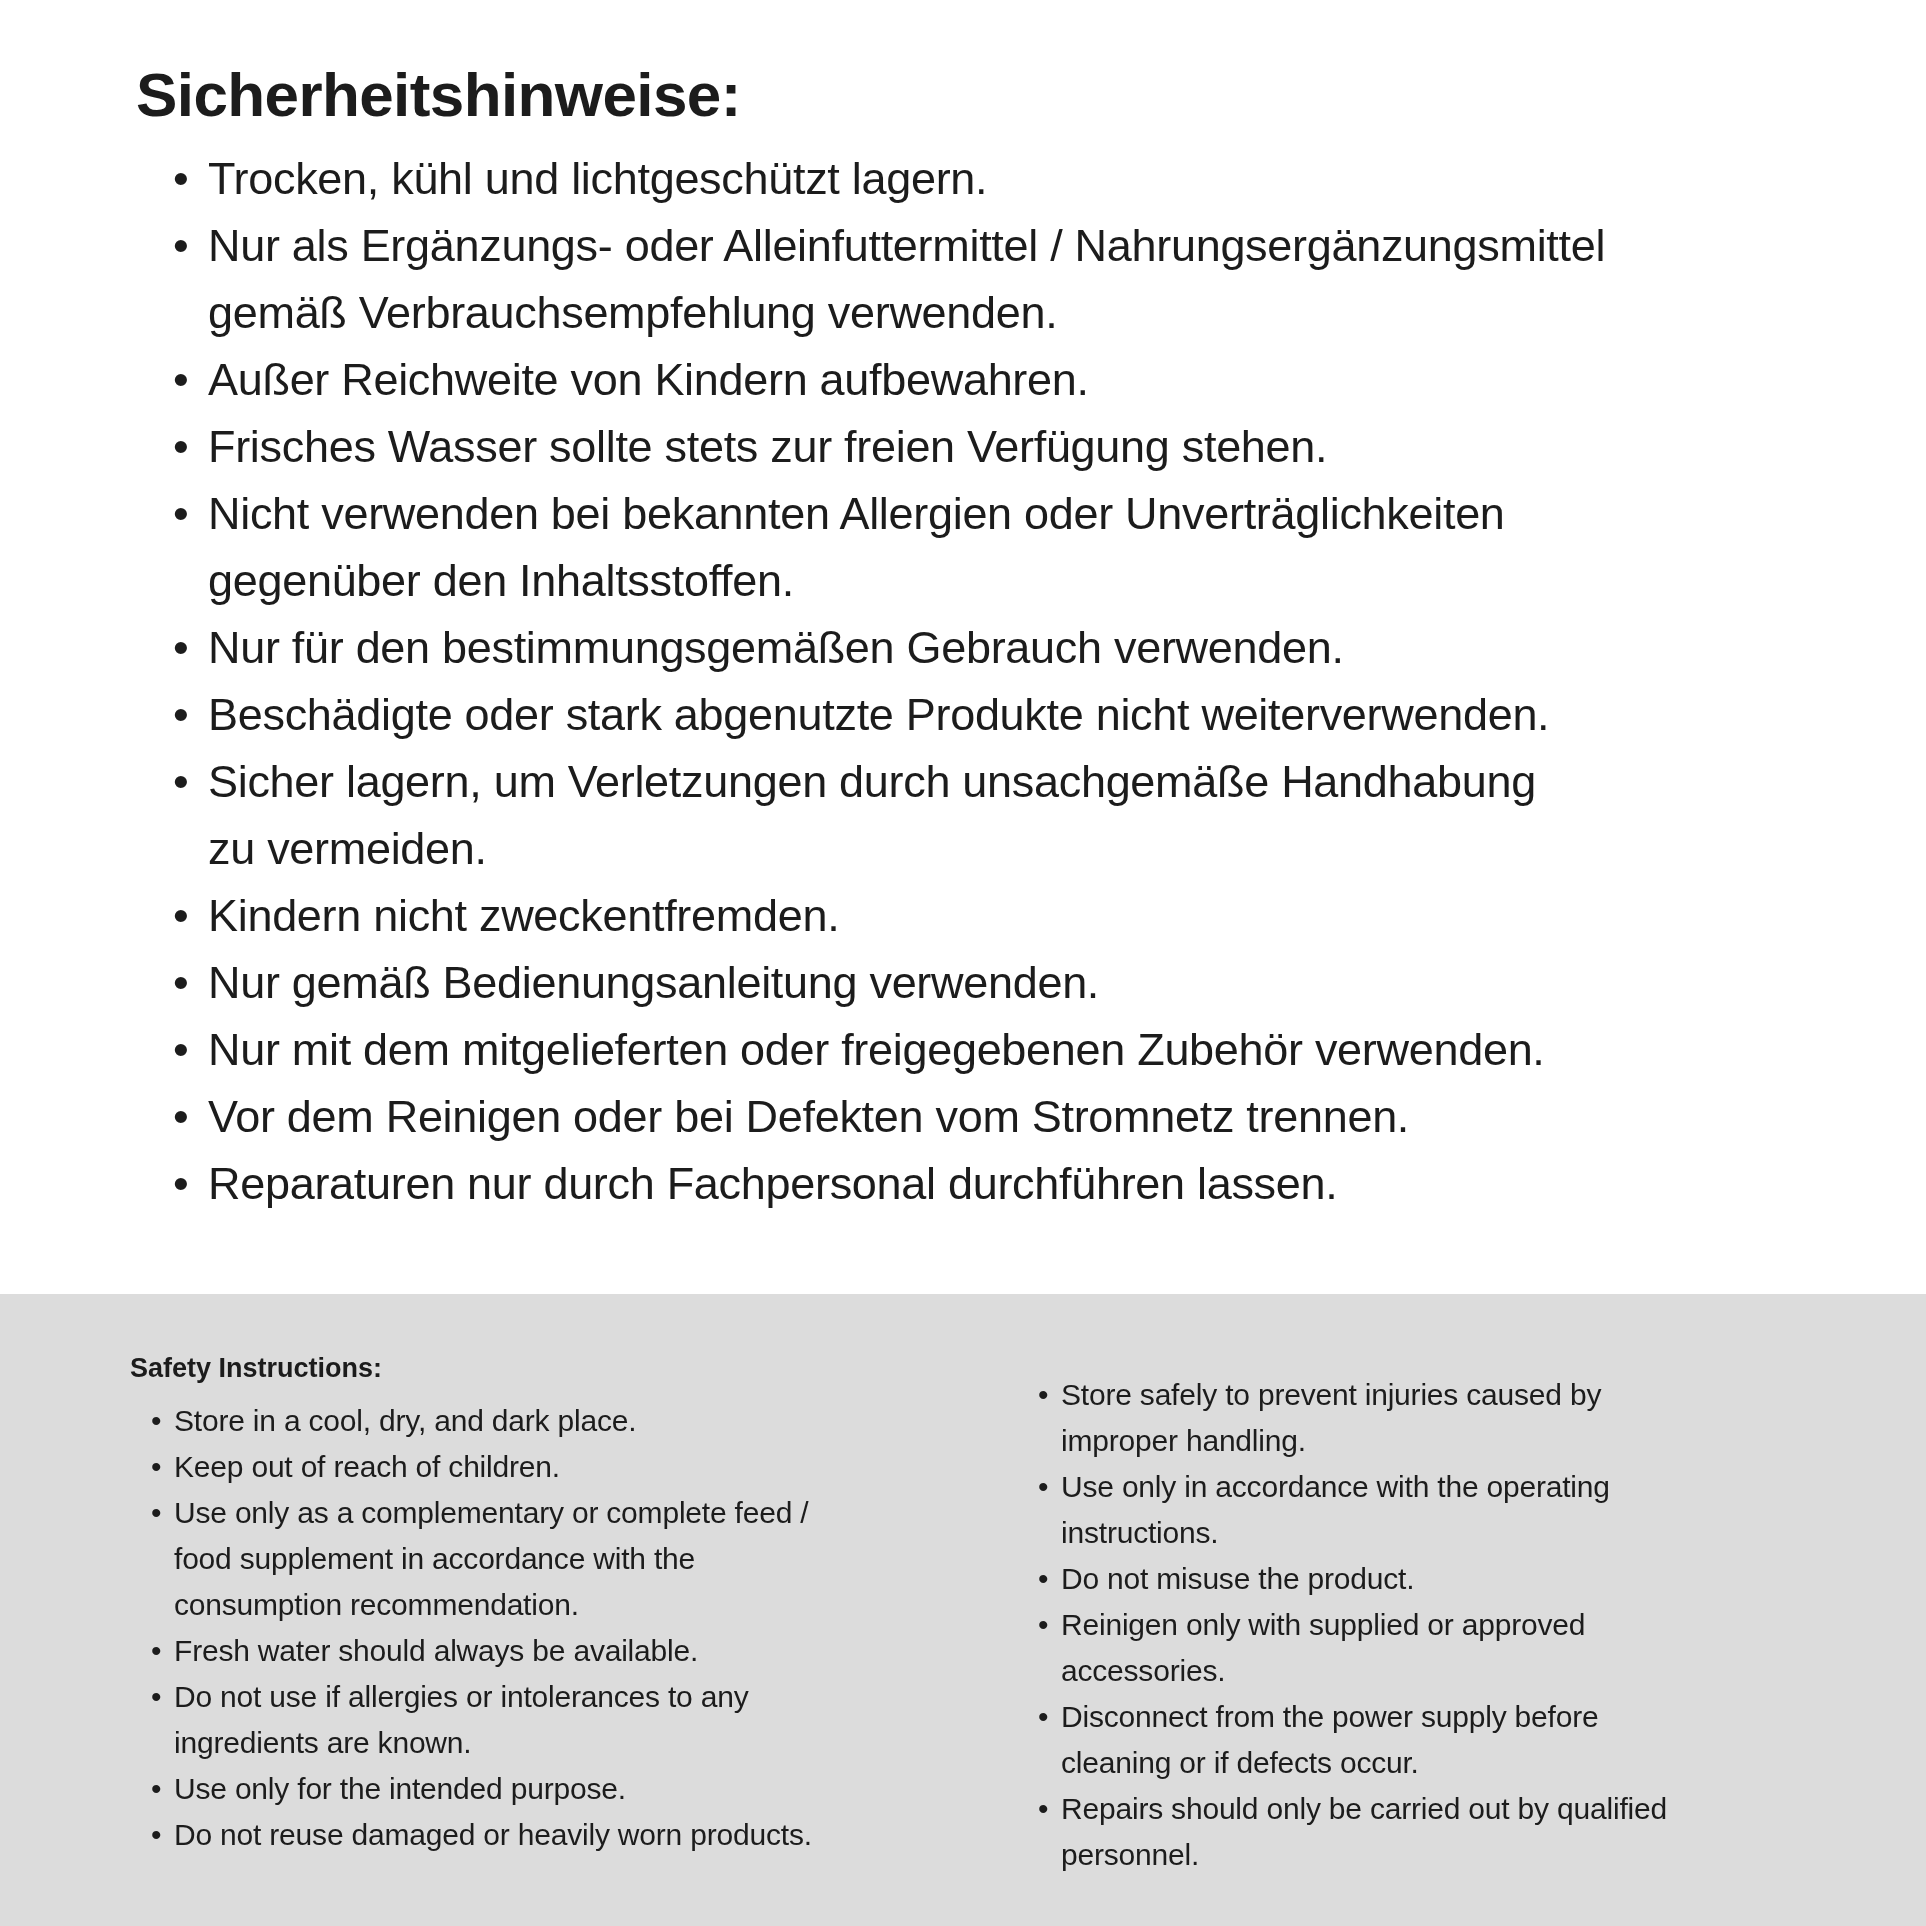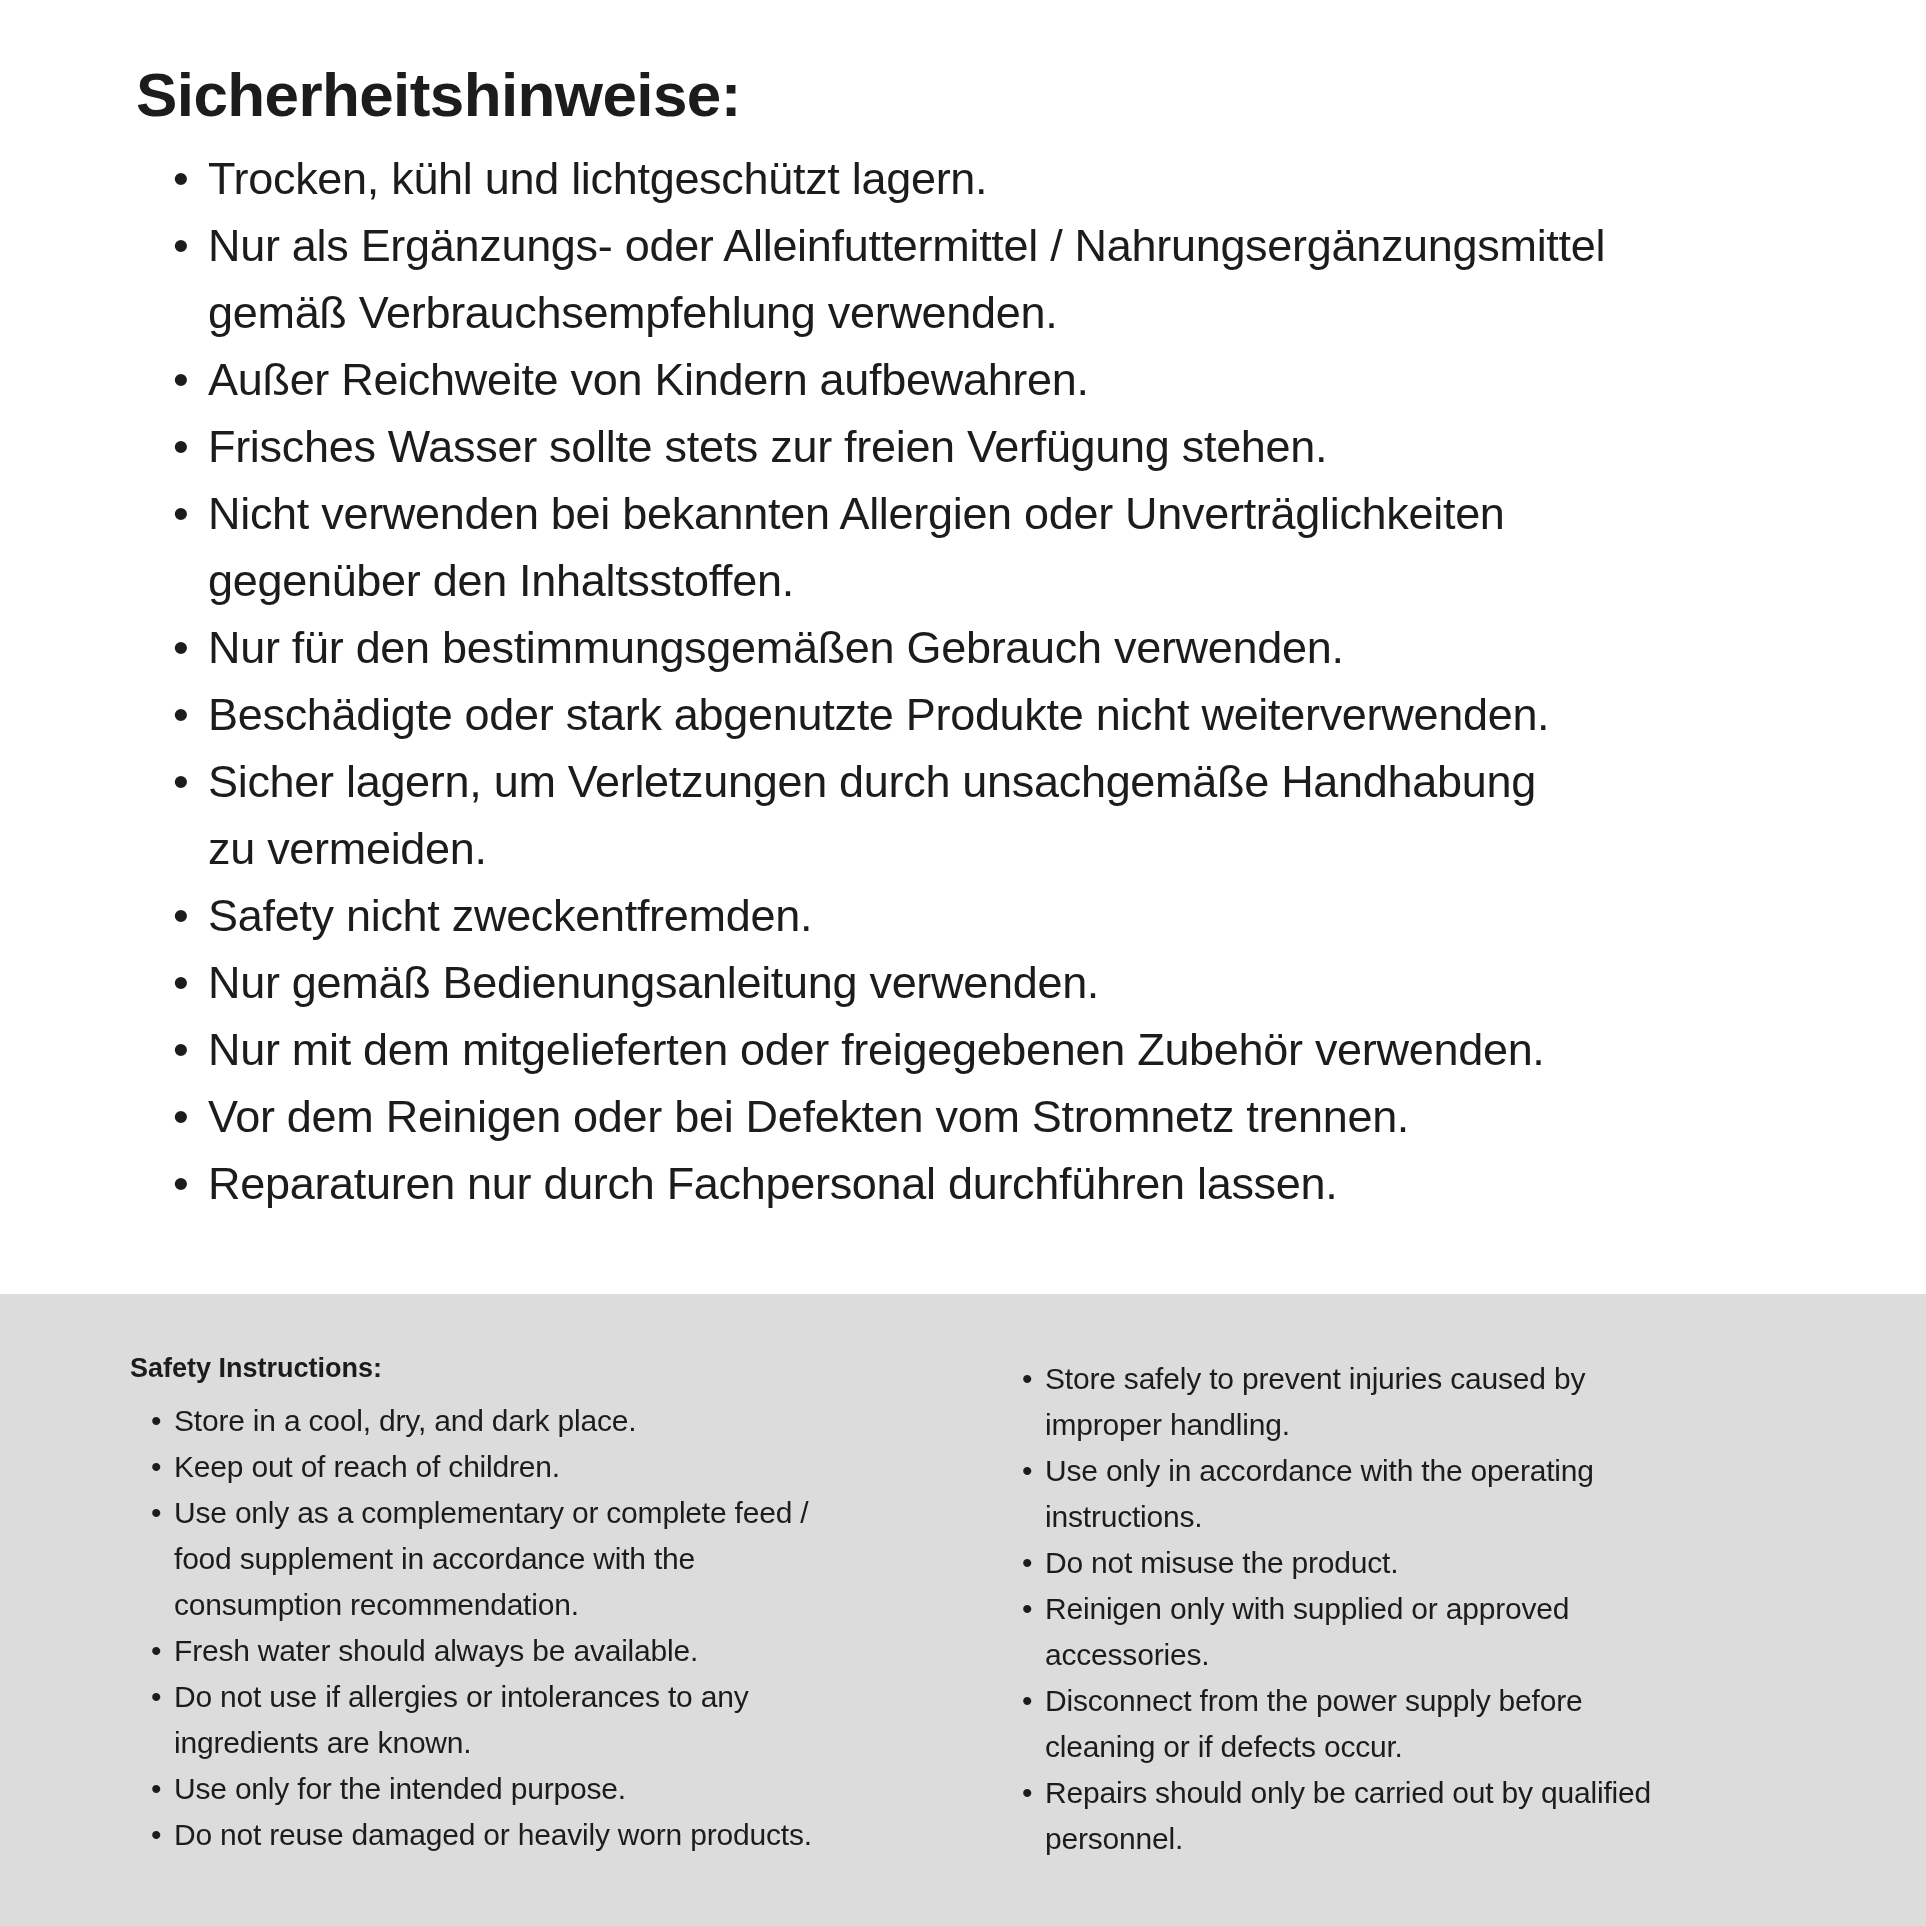--- a/index.html
+++ b/index.html
@@ -11,21 +11,21 @@
   html,body{margin:0;padding:0;}
   body{
     width:1926px;height:1926px;
     background:var(--background);
     font-family:"Liberation Sans", sans-serif;
     color:var(--text-color);
     position:relative;
     overflow:hidden;
   }
   [data-bind]{white-space:pre-line;}
-  ul{list-style:none;margin:0;padding:0;}
+  ul{list-style:none;margin:16px;padding:0;}
   li{position:relative;}
   li::before{
     content:"\2022";
     position:absolute;
     left:0;top:0;
   }
 
   
   .de-section{
     position:absolute;
@@ -94,21 +94,21 @@
       <li data-bind="german.items.2">Nur als Ergänzungs- oder Alleinfuttermittel / Nahrungsergänzungsmittel
 gemäß Verbrauchsempfehlung verwenden.</li>
       <li data-bind="german.items.1">Außer Reichweite von Kindern aufbewahren.</li>
       <li data-bind="german.items.3">Frisches Wasser sollte stets zur freien Verfügung stehen.</li>
       <li data-bind="german.items.4">Nicht verwenden bei bekannten Allergien oder Unverträglichkeiten
 gegenüber den Inhaltsstoffen.</li>
       <li data-bind="german.items.5">Nur für den bestimmungsgemäßen Gebrauch verwenden.</li>
       <li data-bind="german.items.6">Beschädigte oder stark abgenutzte Produkte nicht weiterverwenden.</li>
       <li data-bind="german.items.7">Sicher lagern, um Verletzungen durch unsachgemäße Handhabung
 zu vermeiden.</li>
-      <li data-bind="german.items.8">Safety nicht zweckentfremden.</li>
+      <li data-bind="german.items.8">Kindern nicht zweckentfremden.</li>
       <li data-bind="german.items.9">Nur gemäß Bedienungsanleitung verwenden.</li>
       <li data-bind="german.items.10">Nur mit dem mitgelieferten oder freigegebenen Zubehör verwenden.</li>
       <li data-bind="german.items.11">Vor dem Reinigen oder bei Defekten vom Stromnetz trennen.</li>
       <li data-bind="german.items.12">Reparaturen nur durch Fachpersonal durchführen lassen.</li>
     </ul>
   </section>
 
   <section class="en-section">
     <div class="en-col-left">
       <h2 class="en-title" data-bind="english.title">Safety Instructions:</h2>

